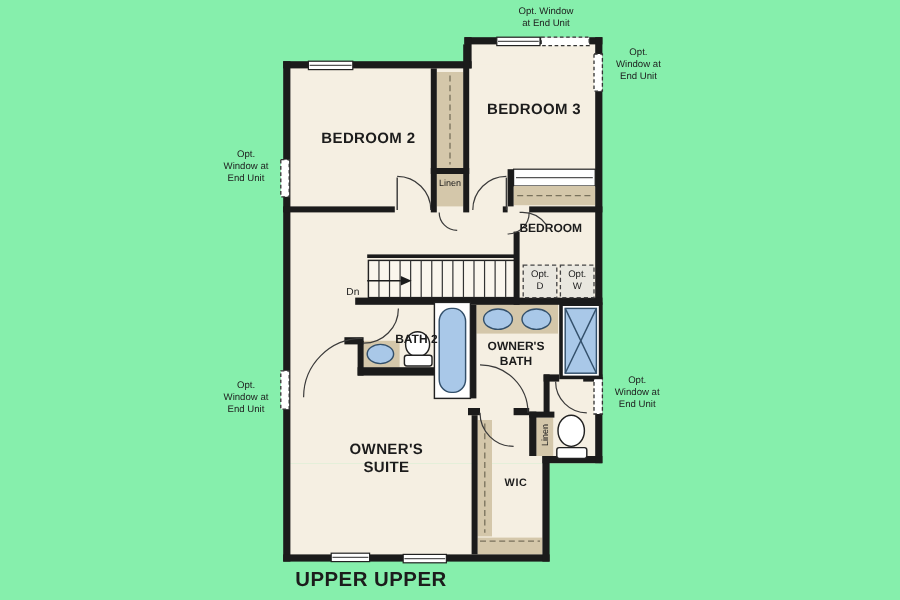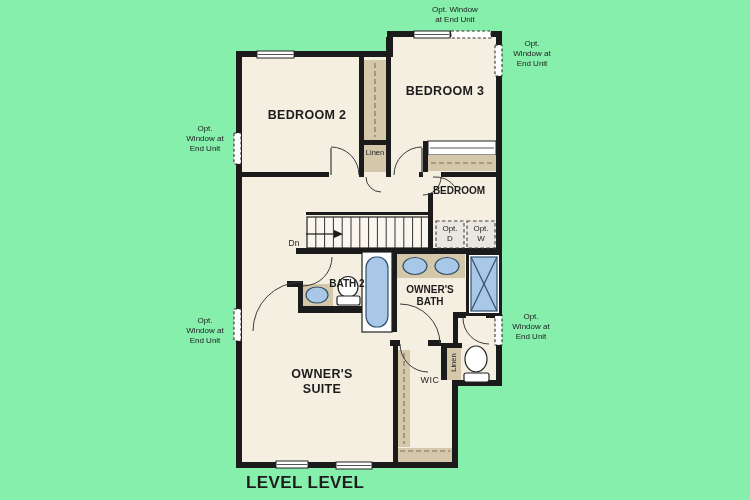--- a/index.html
+++ b/index.html
@@ -192,25 +192,25 @@
 End Unit</div>
 
   <div class="lbl room-lg" style="left:247px;top:108px;width:120px;">BEDROOM 2</div>
   <div class="lbl room-lg" style="left:387px;top:84px;width:116px;">BEDROOM 3</div>
   <div class="lbl room-md" style="left:424px;top:185px;width:70px;">BEDROOM</div>
   <div class="lbl room-md" style="left:316px;top:278px;width:62px;">BATH 2</div>
   <div class="lbl room-md" style="left:395px;top:284px;width:70px;">OWNER'S
 BATH</div>
   <div class="lbl room-lg" style="left:260px;top:367px;width:124px;">OWNER'S
 SUITE</div>
-  <div class="lbl wic" style="left:408px;top:375px;width:44px;">WIC</div>
+  <div class="lbl wic" style="left:408px;top:397px;width:44px;font-weight:bold;">WIC</div>
 
   <div class="lbl tiny" style="left:361px;top:148px;width:28px;">Linen</div>
   <div class="lbl tiny vert" style="left:437px;top:358px;width:34px;">Linen</div>
 
   <div class="lbl small" style="left:284px;top:238px;width:20px;">Dn</div>
   <div class="lbl applbl" style="left:436px;top:224px;width:28px;">Opt.
 D</div>
   <div class="lbl applbl" style="left:467px;top:224px;width:28px;">Opt.
 W</div>
 
-  <div class="lbl title" style="left:246px;top:473px;">LEVEL LEVEL</div>
+  <div class="lbl title" style="left:246px;top:473px;">UPPER UPPER</div>
 </div>
 
 </body></html>

